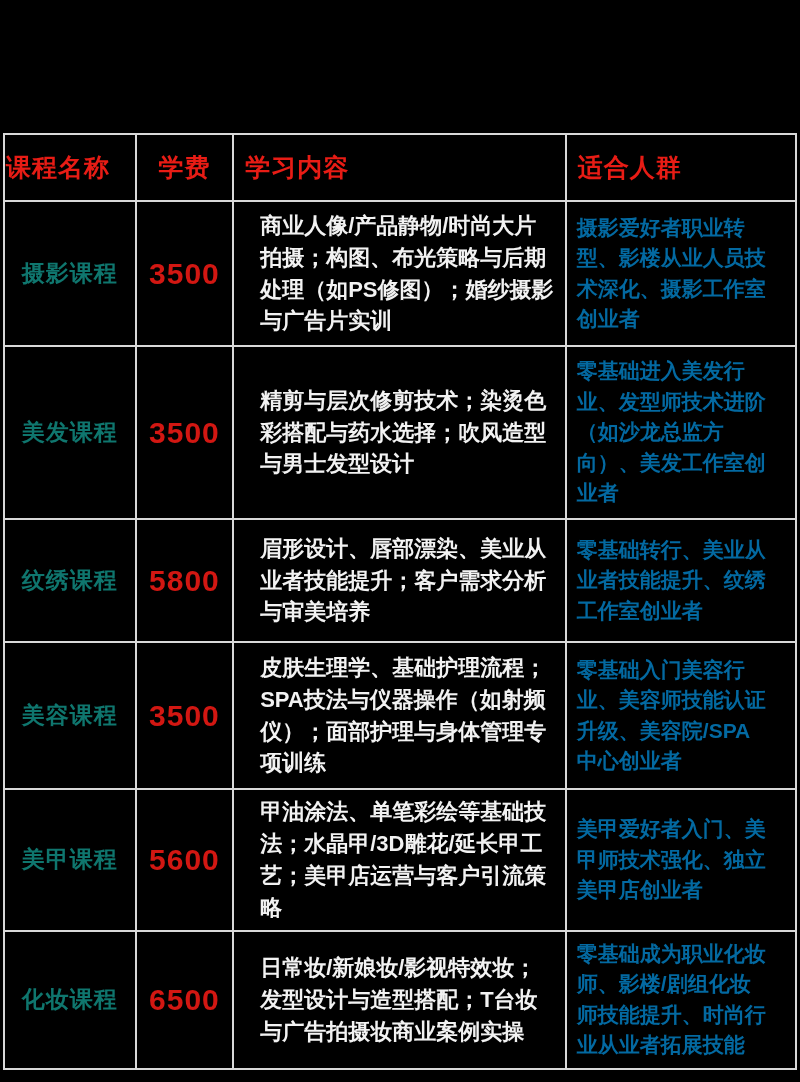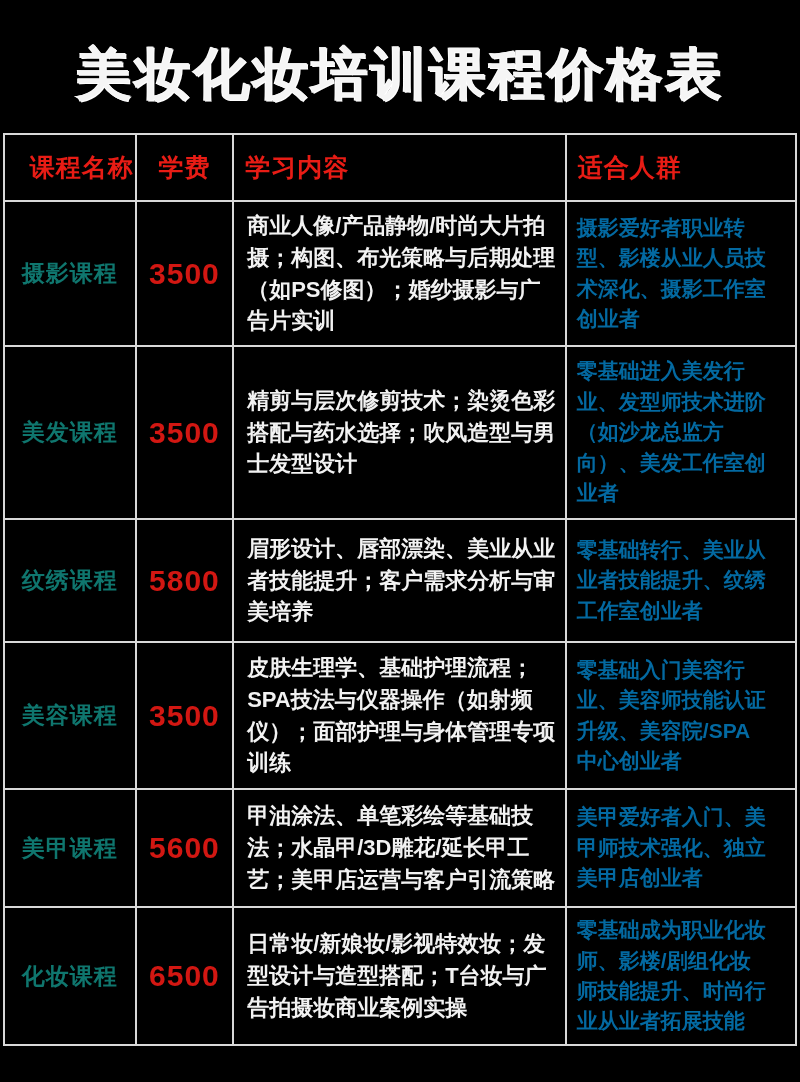--- a/index.html
+++ b/index.html
@@ -56,21 +56,21 @@
   .price-table tbody tr:nth-child(4) { height: 147px; }
   .price-table tbody tr:nth-child(5) { height: 118px; }
   .price-table tbody tr:nth-child(6) { height: 138px; }
 
   .price-table th {
     color: #e81c15;
     font-size: 25px;
     font-weight: bold;
     letter-spacing: 1px;
   }
-  th.h-name  { text-align: right; }
+  th.h-name  { text-align: left; }
   th.h-price { text-align: center; }
   th.h-content, th.h-audience {
     text-align: left;
     padding-left: 11px;
     margin-top: 13px;
   }
 
   td.cell-name {
     color: #0f766e;
     font-size: 23px;
@@ -84,37 +84,36 @@
     font-weight: bold;
     text-align: center;
     letter-spacing: 1px;
   }
   td.cell-content {
     color: #f2f2f2;
     font-size: 22px;
     font-weight: bold;
     line-height: 1.45;
     text-align: left;
-    padding: 6px 8px 6px 13px;
+    padding: 6px 8px 6px 26px;
   }
   td.cell-audience {
     color: #0369a1;
     font-size: 21px;
     font-weight: bold;
     line-height: 1.45;
     text-align: left;
     padding: 6px 26px 6px 10px;
   }
 </style>
 </head>
 <body>
 
 <div class="poster">
 
-  <div class="poster-title">美妆化妆培训课程价格表</div>
 
   <table class="price-table">
     <colgroup>
       <col class="c-name">
       <col class="c-price">
       <col class="c-content">
       <col class="c-audience">
     </colgroup>
     <thead>
       <tr>

